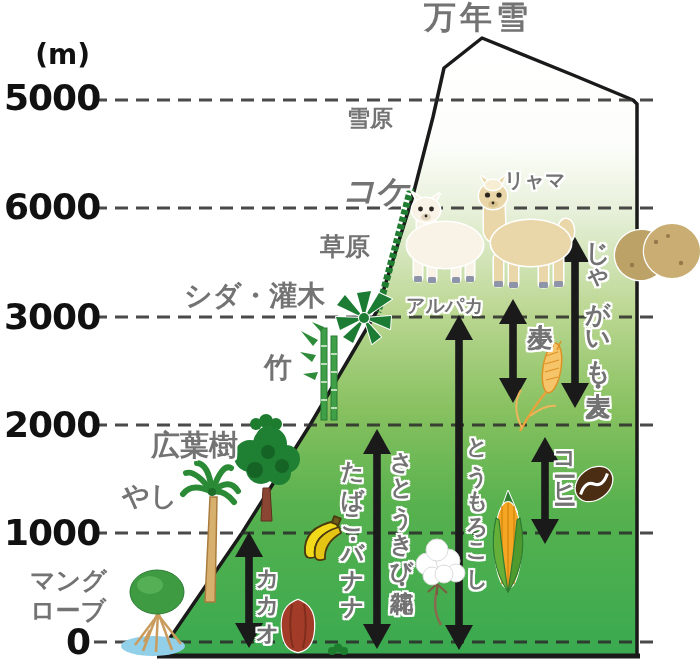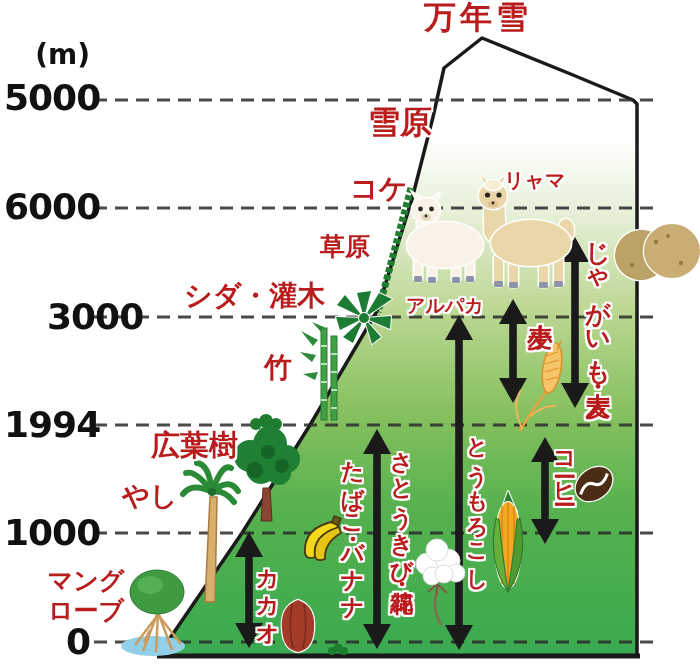--- a/index.html
+++ b/index.html
@@ -2,31 +2,31 @@
 <html><head>
 <meta charset="utf-8">
 <style>
   html,body{margin:0;padding:0;background:#ffffff;}
   #canvas{
     position:relative;width:700px;height:665px;background:#ffffff;overflow:hidden;
     font-family:"DejaVu Sans",sans-serif;color:#111;
   }
   #art{position:absolute;left:0;top:0;z-index:1;}
   .lbl{
-    position:absolute;z-index:5;font-weight:bold;color:#b91c1c;white-space:nowrap;line-height:1.05;
+    position:absolute;z-index:5;font-weight:bold;color:#737373;white-space:nowrap;line-height:1.05;
     text-shadow:-2px -2px 0 #fff,2px -2px 0 #fff,-2px 2px 0 #fff,2px 2px 0 #fff,
                  0 -2px 0 #fff,0 2px 0 #fff,-2px 0 0 #fff,2px 0 0 #fff;
   }
   .vlbl{writing-mode:vertical-rl;text-orientation:mixed;letter-spacing:1px;}
   .axis{
     position:absolute;z-index:5;left:4px;width:86px;text-align:right;
     font-weight:bold;color:#111;line-height:1;
   }
   .tick{font-size:36px;letter-spacing:-1px;}
-  .mangrove{width:112px;text-align:center;white-space:normal;line-height:30px;}
+  .mangrove{width:112px;text-align:left;white-space:normal;line-height:30px;}
 </style>
 </head>
 <body>
 
 <div id="canvas">
 
   <svg id="art" width="700" height="665" viewBox="0 0 700 665" xmlns="http://www.w3.org/2000/svg">
     <defs>
       <linearGradient id="mg" gradientUnits="userSpaceOnUse" x1="0" y1="38" x2="0" y2="656">
         <stop offset="0" stop-color="#ffffff"></stop>
@@ -280,29 +280,29 @@
     <g fill="#1e7c2f">
       <circle cx="332" cy="651" r="4"></circle>
         <circle cx="338" cy="648" r="4.5"></circle>
         <circle cx="344" cy="651" r="4"></circle>
     </g>
   </svg>
 
   <div class="axis" style="top:41px;font-size:28px;">(m)</div>
   <div class="axis tick" style="top:80px;">5000</div>
   <div class="axis tick" style="top:189px;">6000</div>
-  <div class="axis tick" style="top:299px;margin-left:43px;">3000</div>
-  <div class="axis tick" style="top:407px;">1994</div>
+  <div class="axis tick" style="top:299px;">3000</div>
+  <div class="axis tick" style="top:407px;">2000</div>
   <div class="axis tick" style="top:515px;">1000</div>
   <div class="axis tick" style="top:624px;">0</div>
 
   <div class="lbl" style="left:424px;top:1px;font-size:32px;letter-spacing:4px;">万年雪</div>
 
-  <div class="lbl" style="left:368px;top:106px;font-size:32px;">雪原</div>
-  <div class="lbl" style="left:350px;top:174px;font-size:28px;">コケ</div>
+  <div class="lbl" style="left:347px;top:106px;font-size:23px;">雪原</div>
+  <div class="lbl" style="left:342px;top:174px;font-size:33px;font-style:italic;">コケ</div>
   <div class="lbl" style="left:320px;top:234px;font-size:25px;">草原</div>
   <div class="lbl" style="left:184px;top:281px;font-size:28px;">シダ・灌木</div>
   <div class="lbl" style="left:264px;top:353px;font-size:28px;">竹</div>
   <div class="lbl" style="left:151px;top:430px;font-size:29px;font-family:Liberation Serif, serif;">広葉樹</div>
   <div class="lbl" style="left:122px;top:482px;font-size:27px;">やし</div>
   <div class="lbl mangrove" style="left:30px;top:566px;font-size:25px;">
     <span>マング</span><br>
     <span>ローブ</span>
   </div>
 

